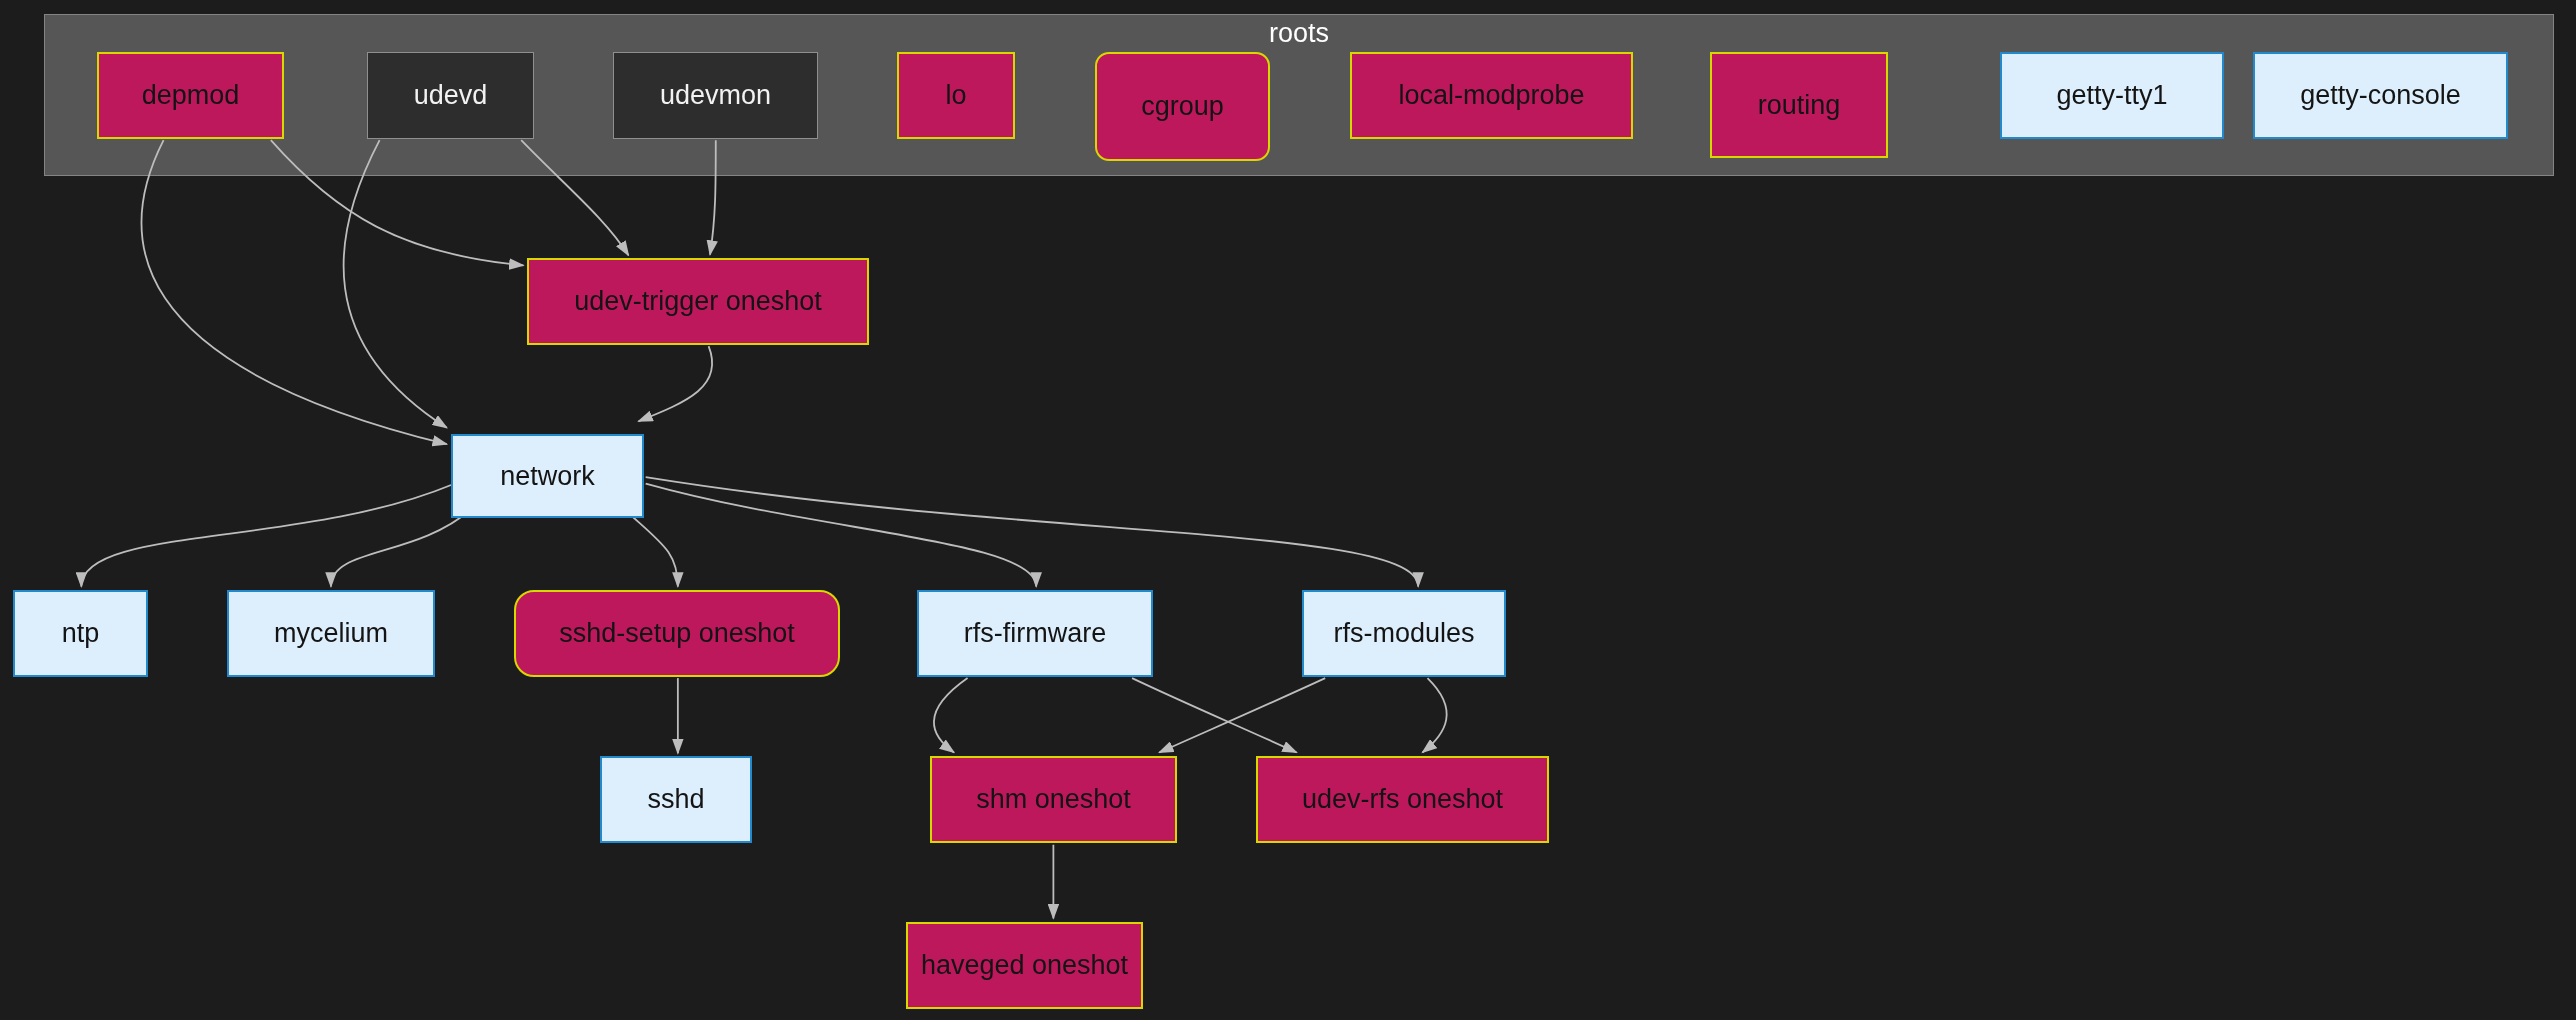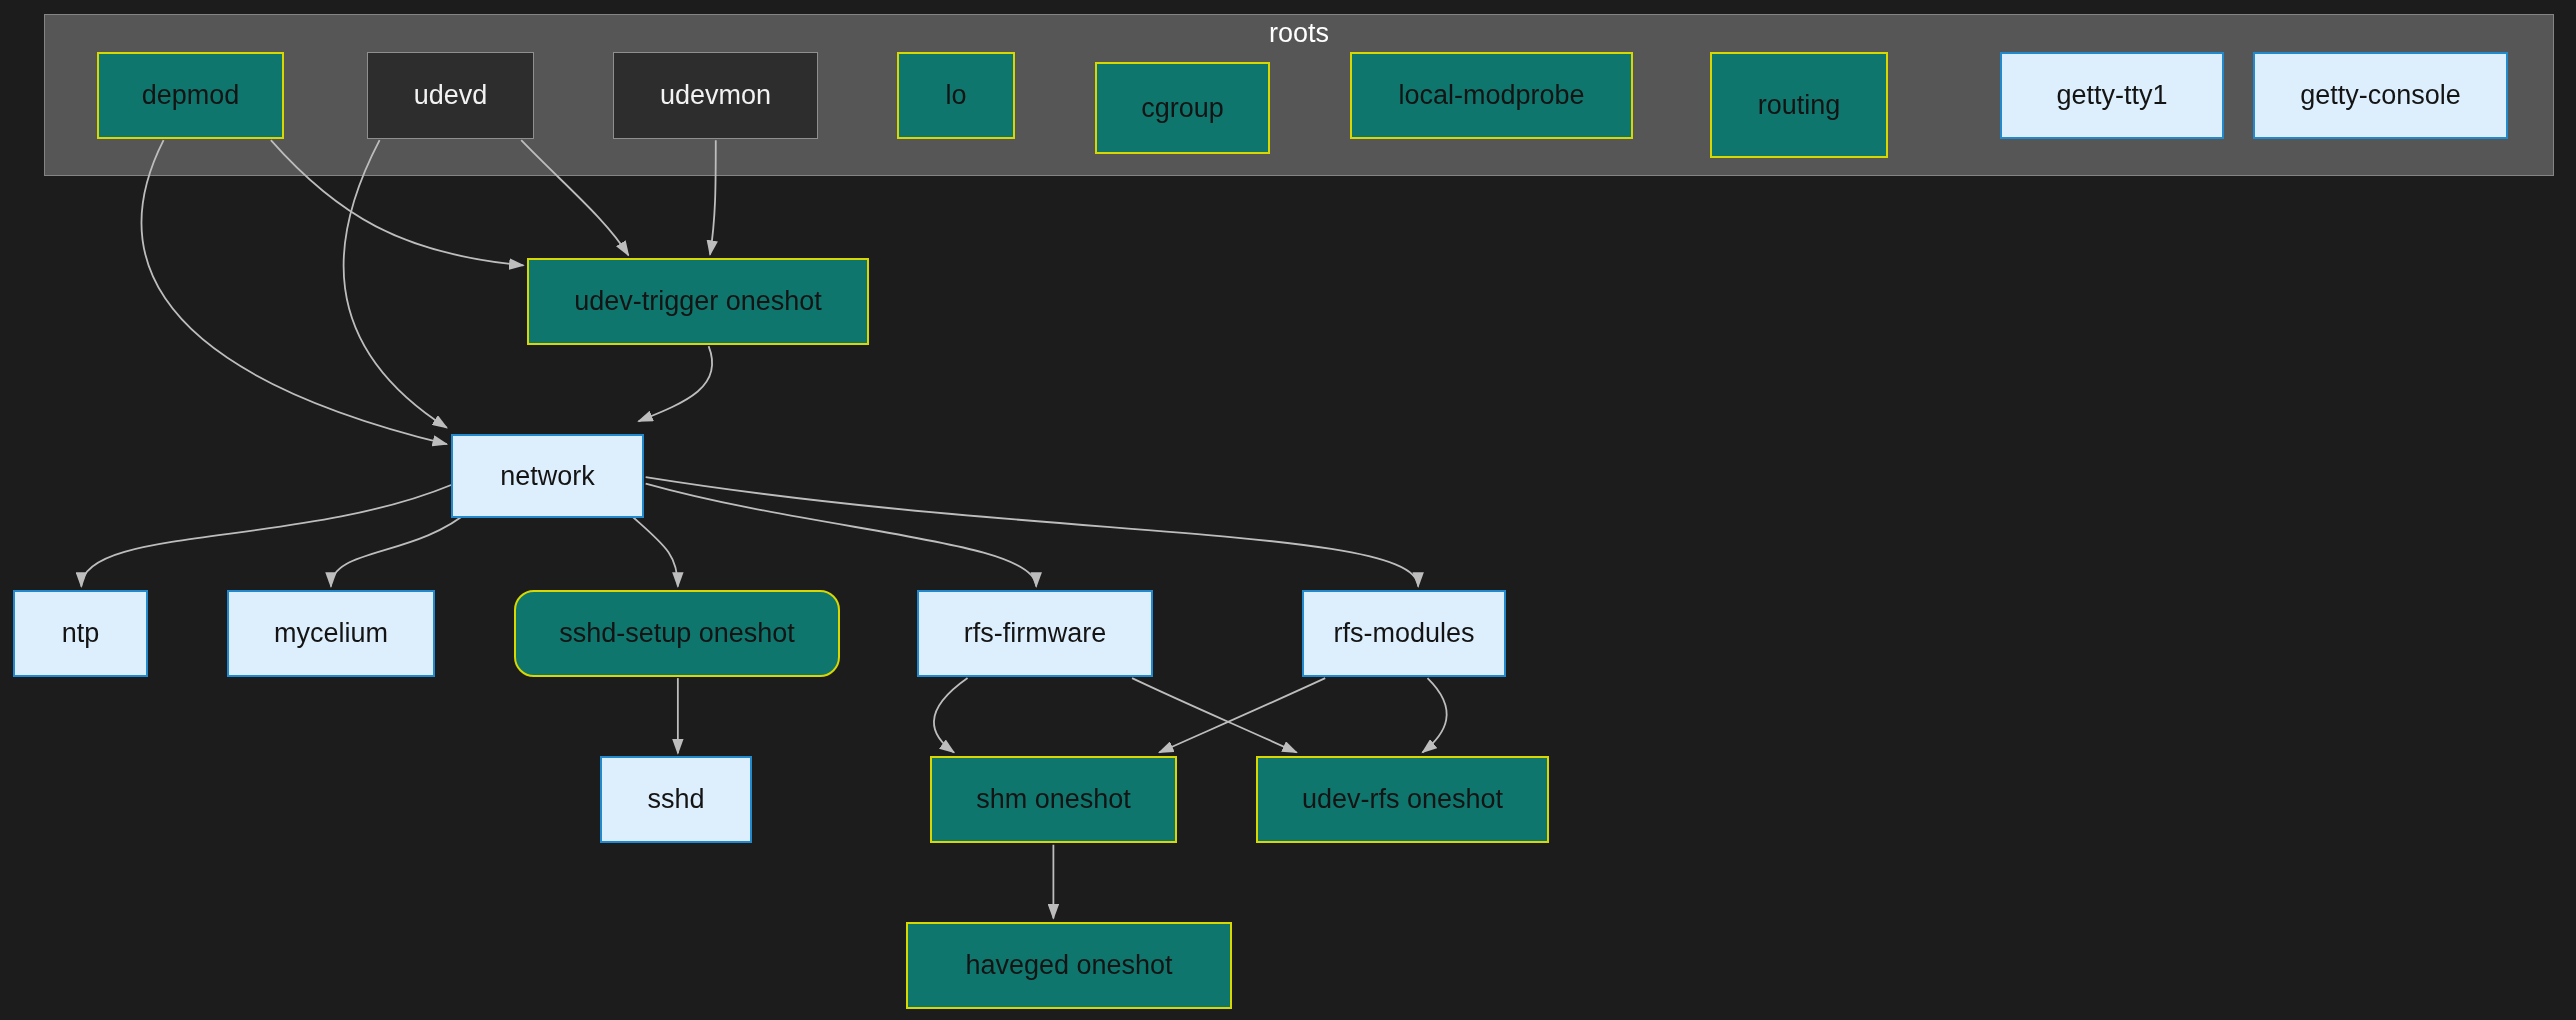--- a/index.html
+++ b/index.html
@@ -45,21 +45,21 @@
     position: absolute;
     box-sizing: border-box;
     display: flex;
     align-items: center;
     justify-content: center;
     font-size: 27px;
     white-space: nowrap;
     color: #141414;
   }
   .node.yellow {
-    background: #0f766e;
+    background: #be185d;
     border: 2.1px solid #d8d800;
   }
   .node.blue {
     background: #ddeefc;
     border: 2.1px solid #2289cc;
   }
   .node.dark {
     background: #2d2d2d;
     border: 1.4px solid #8f8f8f;
     color: #f2f2f2;
@@ -98,32 +98,32 @@
         <path class="edge" d="M 1995,948 C 2040,992 2022,1025 1988,1052" marker-end="url(#arrow)"></path>
         <path class="edge" d="M 1472,1181 L 1472,1284" marker-end="url(#arrow)"></path>
       </g>
   </svg>
 
   <div>
       <div class="node yellow" style="left: 97px; top: 52px; width: 187px; height: 87px;">depmod</div>
       <div class="node dark" style="left: 367px; top: 52px; width: 167px; height: 87px;">udevd</div>
       <div class="node dark" style="left: 613px; top: 52px; width: 205px; height: 87px;">udevmon</div>
       <div class="node yellow" style="left: 897px; top: 52px; width: 118px; height: 87px;">lo</div>
-      <div class="node yellow" style="left: 1095px; top: 62px; width: 175px; height: 92px;">cgroup</div>
+      <div class="node yellow" style="left: 1095px; top: 52px; width: 175px; height: 109px; border-radius: 14px;">cgroup</div>
       <div class="node yellow" style="left: 1350px; top: 52px; width: 283px; height: 87px;">local-modprobe</div>
       <div class="node yellow" style="left: 1710px; top: 52px; width: 178px; height: 106px;">routing</div>
       <div class="node blue" style="left: 1968px; top: 52px; width: 224px; height: 87px; margin-left: 32px;">getty-tty1</div>
       <div class="node blue" style="left: 2253px; top: 52px; width: 255px; height: 87px;">getty-console</div>
       <div class="node yellow" style="left: 527px; top: 258px; width: 342px; height: 87px;">udev-trigger oneshot</div>
       <div class="node blue" style="left: 451px; top: 424px; width: 193px; height: 84px; margin-top: 10px;">network</div>
       <div class="node blue" style="left: 13px; top: 590px; width: 135px; height: 87px;">ntp</div>
       <div class="node blue" style="left: 227px; top: 590px; width: 208px; height: 87px;">mycelium</div>
       <div class="node yellow" style="left: 514px; top: 590px; width: 326px; height: 87px; border-radius: 20px;">sshd-setup oneshot</div>
       <div class="node blue" style="left: 917px; top: 590px; width: 236px; height: 87px;">rfs-firmware</div>
       <div class="node blue" style="left: 1302px; top: 590px; width: 204px; height: 87px;">rfs-modules</div>
       <div class="node blue" style="left: 600px; top: 756px; width: 152px; height: 87px;">sshd</div>
       <div class="node yellow" style="left: 930px; top: 756px; width: 247px; height: 87px;">shm oneshot</div>
       <div class="node yellow" style="left: 1256px; top: 756px; width: 293px; height: 87px;">udev-rfs oneshot</div>
-      <div class="node yellow" style="left: 906px; top: 922px; width: 326px; height: 87px;">haveged oneshot</div>
+      <div class="node yellow" style="left: 906px; top: 922px; width: 237px; height: 87px;">haveged oneshot</div>
     </div>
 
 </div>
 
 
 </body></html>

